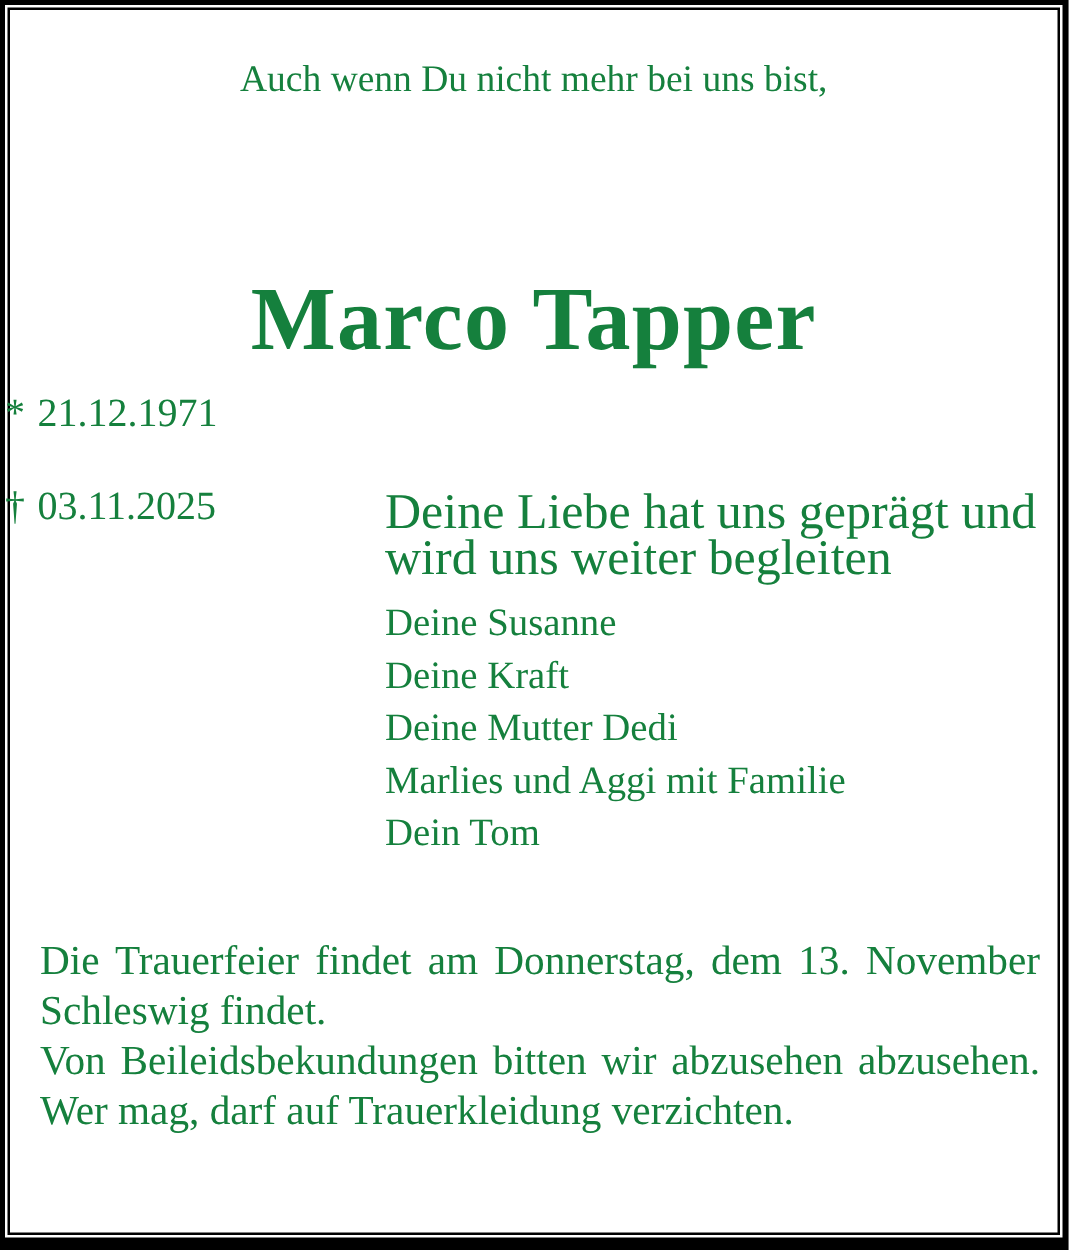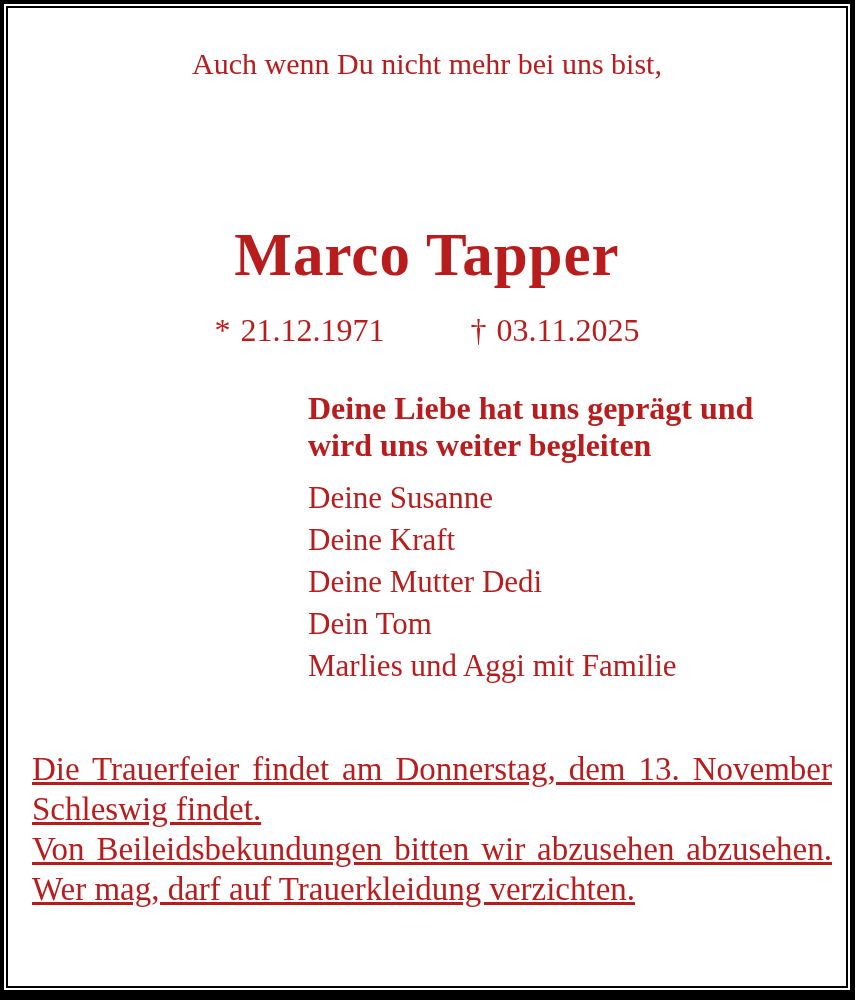--- a/index.html
+++ b/index.html
@@ -6,21 +6,21 @@
     margin: 0;
     padding: 0;
     background: #ffffff;
   }
   .page {
     position: relative;
     width: 855px;
     height: 1000px;
     box-sizing: border-box;
     background: #ffffff;
-    color: #b91c1c;
+    color: #15803d;
     border: solid #000000;
     border-width: 4px 5px 10px 4px;
     overflow: hidden;
     font-family: "Liberation Serif", serif;
   }
   .inner-frame {
     position: absolute;
     inset: 2px;
     border: 2px solid #000000;
     pointer-events: none;
@@ -34,64 +34,63 @@
     font-size: 30px;
     line-height: 38px;
   }
   .deceased-name {
     position: absolute;
     top: 205px;
     left: 0;
     right: 0;
     margin: 0;
     text-align: center;
-    font-size: 61px;
+    font-size: 72px;
     line-height: 92px;
     font-weight: 700;
     letter-spacing: 1px;
   }
   .dates {
     position: absolute;
     top: 308px;
     left: 0;
     right: 0;
     display: flex;
     justify-content: center;
-    gap: 86px;
+    gap: 38px;
     font-size: 32px;
     line-height: 36px;
+    flex-direction: column;
   }
   .dates .symbol {
     display: inline-block;
     margin-right: 10px;
   }
   .tribute-text {
     position: absolute;
     left: 304px;
     top: 386px;
-    font-size: 32px;
+    font-size: 40px;
     line-height: 37px;
-    font-weight: bold;
   }
   .mourners {
     position: absolute;
     left: 304px;
     top: 473px;
     font-size: 31px;
     line-height: 42px;
     font-weight: 400;
   }
   .announcement {
     position: absolute;
     left: 28px;
     right: 18px;
     top: 745px;
     font-size: 33px;
     line-height: 40px;
-    text-decoration: underline;
   }
   .announcement .line {
     white-space: nowrap;
   }
   .announcement .line.just {
     text-align: justify;
     text-align-last: justify;
   }
 </style>
 </head>
@@ -113,22 +112,22 @@
 
   <div class="tribute-text">
     <div>Deine Liebe hat uns geprägt und</div>
     <div>wird uns weiter begleiten</div>
   </div>
 
   <div class="mourners">
     <div>Deine Susanne</div>
     <div>Deine Kraft</div>
     <div>Deine Mutter Dedi</div>
+    <div>Marlies und Aggi mit Familie</div>
     <div>Dein Tom</div>
-    <div>Marlies und Aggi mit Familie</div>
   </div>
 
   <div class="announcement">
     <div class="line just">Die Trauerfeier findet am Donnerstag, dem 13. November</div>
     <div class="line">Schleswig findet.</div>
     <div class="line just">Von Beileidsbekundungen bitten wir abzusehen abzusehen.</div>
     <div class="line">Wer mag, darf auf Trauerkleidung verzichten.</div>
   </div>
 </div>
 

